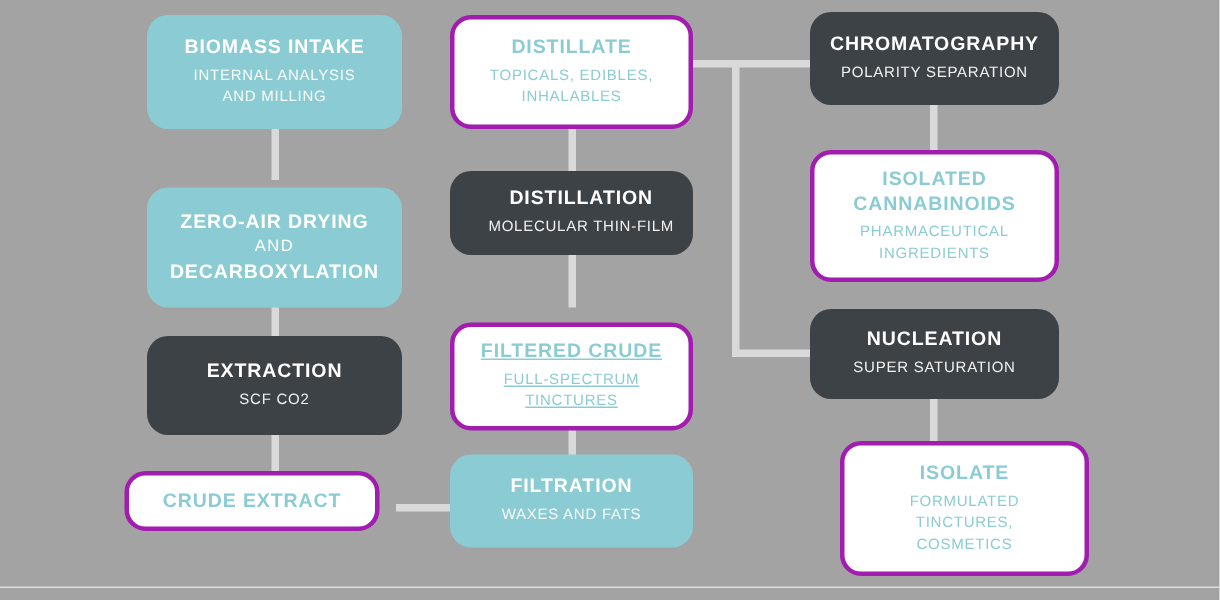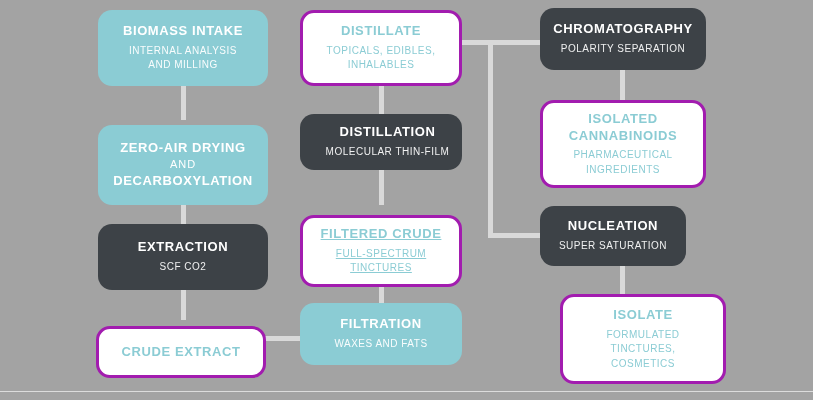--- a/index.html
+++ b/index.html
@@ -47,21 +47,21 @@
     <div class="title">ZERO-AIR DRYING</div>
     <div class="mid-word">AND</div>
     <div class="title">DECARBOXYLATION</div>
   </div>
 
   <div class="node dark" style="left:98px;top:224px;width:170px;height:66px;">
     <div class="title">EXTRACTION</div>
     <div class="subtitle">SCF CO2</div>
   </div>
 
-  <div class="node outline" style="left:96px;top:314px;width:170px;height:52px;margin-top:12px;">
+  <div class="node outline" style="left:83px;top:314px;width:170px;height:40px;">
     <div class="title">CRUDE EXTRACT</div>
   </div>
 
   <div class="node outline" style="left:300px;top:10px;width:162px;height:76px;">
     <div class="title">DISTILLATE</div>
     <div class="subtitle">TOPICALS, EDIBLES,
 INHALABLES</div>
   </div>
 
   <div class="node dark" style="left:300px;top:114px;width:162px;height:56px;padding-left:25px;">
@@ -85,21 +85,21 @@
     <div class="subtitle">POLARITY SEPARATION</div>
   </div>
 
   <div class="node outline" style="left:540px;top:100px;width:166px;height:88px;">
     <div class="title">ISOLATED
 CANNABINOIDS</div>
     <div class="subtitle">PHARMACEUTICAL
 INGREDIENTS</div>
   </div>
 
-  <div class="node dark" style="left:540px;top:206px;width:146px;height:60px;">
+  <div class="node dark" style="left:540px;top:206px;width:166px;height:60px;">
     <div class="title">NUCLEATION</div>
     <div class="subtitle">SUPER SATURATION</div>
   </div>
 
   <div class="node outline" style="left:560px;top:294px;width:166px;height:90px;">
     <div class="title">ISOLATE</div>
     <div class="subtitle">FORMULATED TINCTURES,
 COSMETICS</div>
   </div>
 

